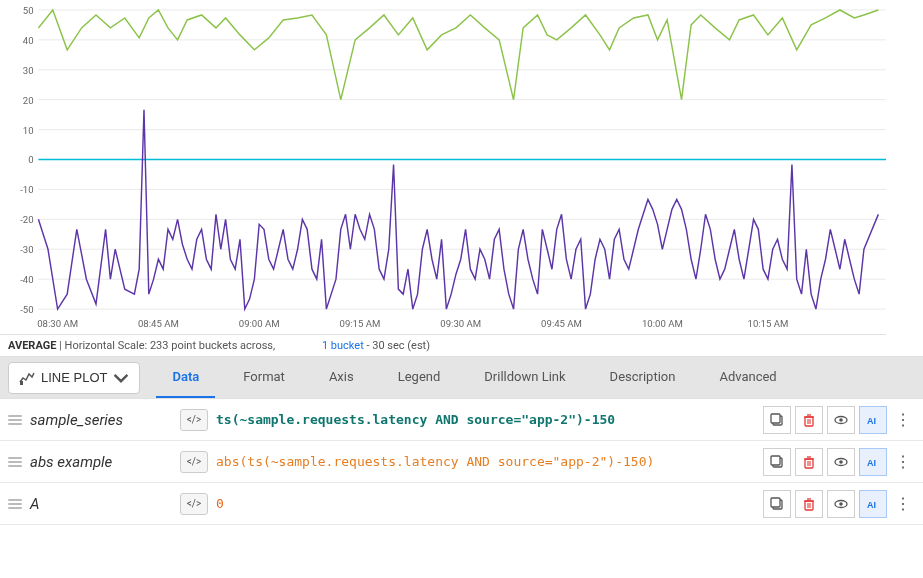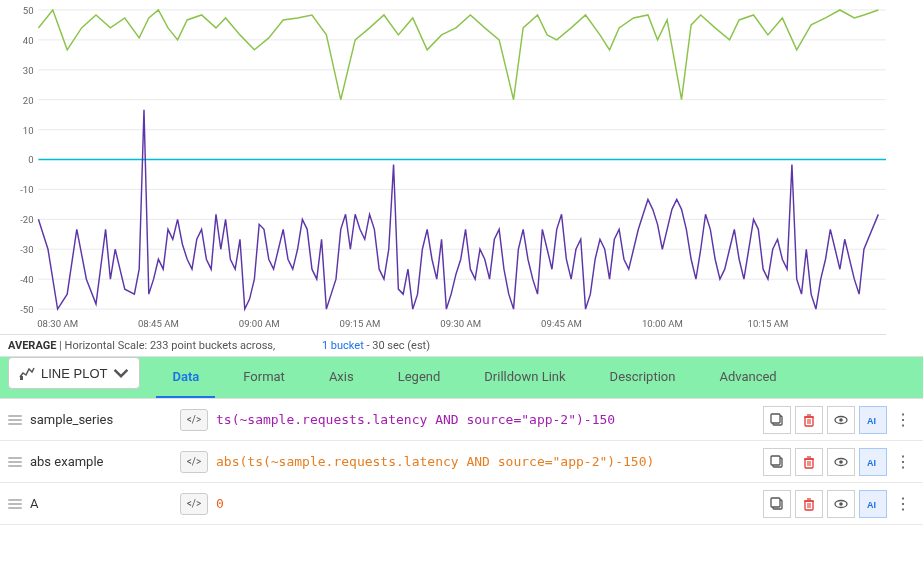--- a/index.html
+++ b/index.html
@@ -40,23 +40,24 @@
     }
     .stats-bar a {
       color: #1a73e8;
       text-decoration: none;
       margin-left: 44px;
     }
 
     
     .tabs-row {
       display: flex;
+      align-items: center;
       padding: 0 8px;
       border-bottom: 1px solid #e0e0e0;
-      background: #86efac;
+      background: #e5e5e5;
       height: 42px;
     }
 
     .chart-type-btn {
       display: flex;
       align-items: center;
       gap: 6px;
       border: 1px solid #ccc;
       border-radius: 4px;
       padding: 5px 10px;
@@ -117,23 +118,24 @@
     .drag-handle span {
       display: block;
       width: 14px;
       height: 2px;
       background: #bbb;
       border-radius: 1px;
     }
 
     .series-name {
       width: 150px;
-      font-size: 13px;
+      font-size: 15px;
       color: #333;
       flex-shrink: 0;
+      font-style: italic;
     }
 
     .code-toggle {
       display: flex;
       align-items: center;
       justify-content: center;
       width: 28px;
       height: 22px;
       border: 1px solid #ccc;
       border-radius: 3px;
@@ -143,21 +145,21 @@
       color: #555;
       margin-right: 8px;
       flex-shrink: 0;
     }
 
     .series-expression {
       flex: 1;
       font-size: 13px;
       font-family: monospace;
     }
-    .series-expression.blue { color: #a21caf; }
+    .series-expression.blue { color: #0f766e; font-weight: bold; }
     .series-expression.orange { color: #e67e22; }
     .series-expression.red-orange { color: #e8651a; }
 
     .series-actions {
       display: flex;
       align-items: center;
       gap: 4px;
       margin-left: 8px;
     }
 

